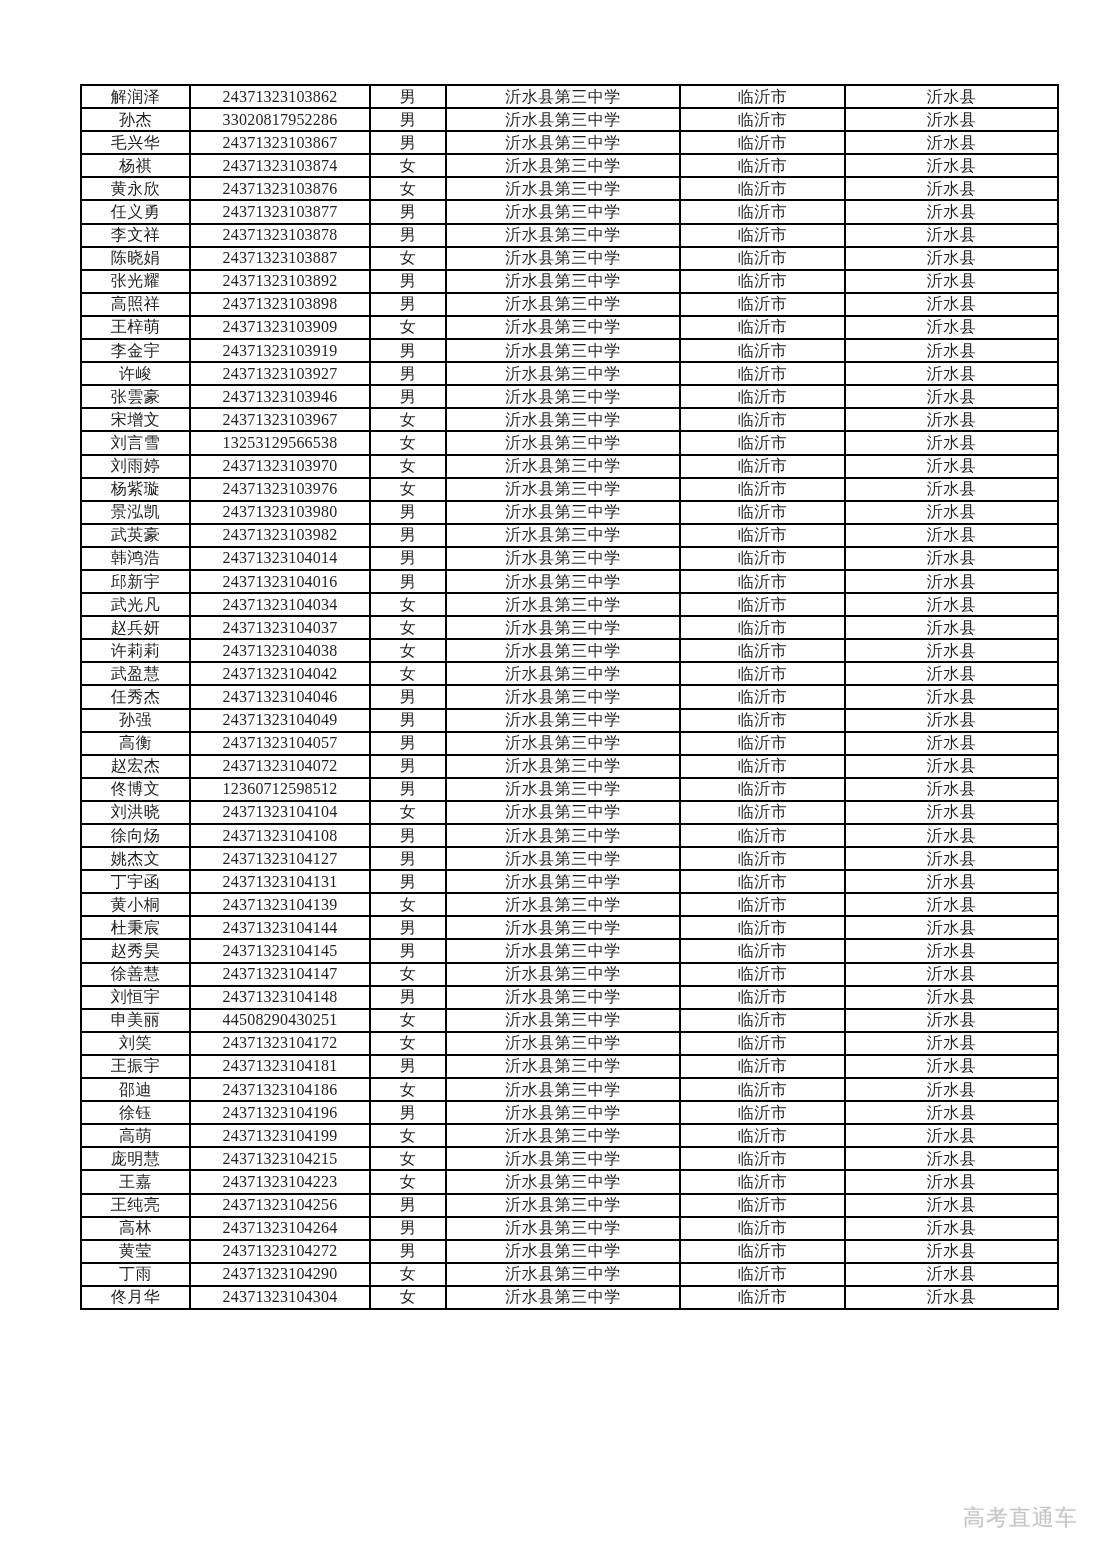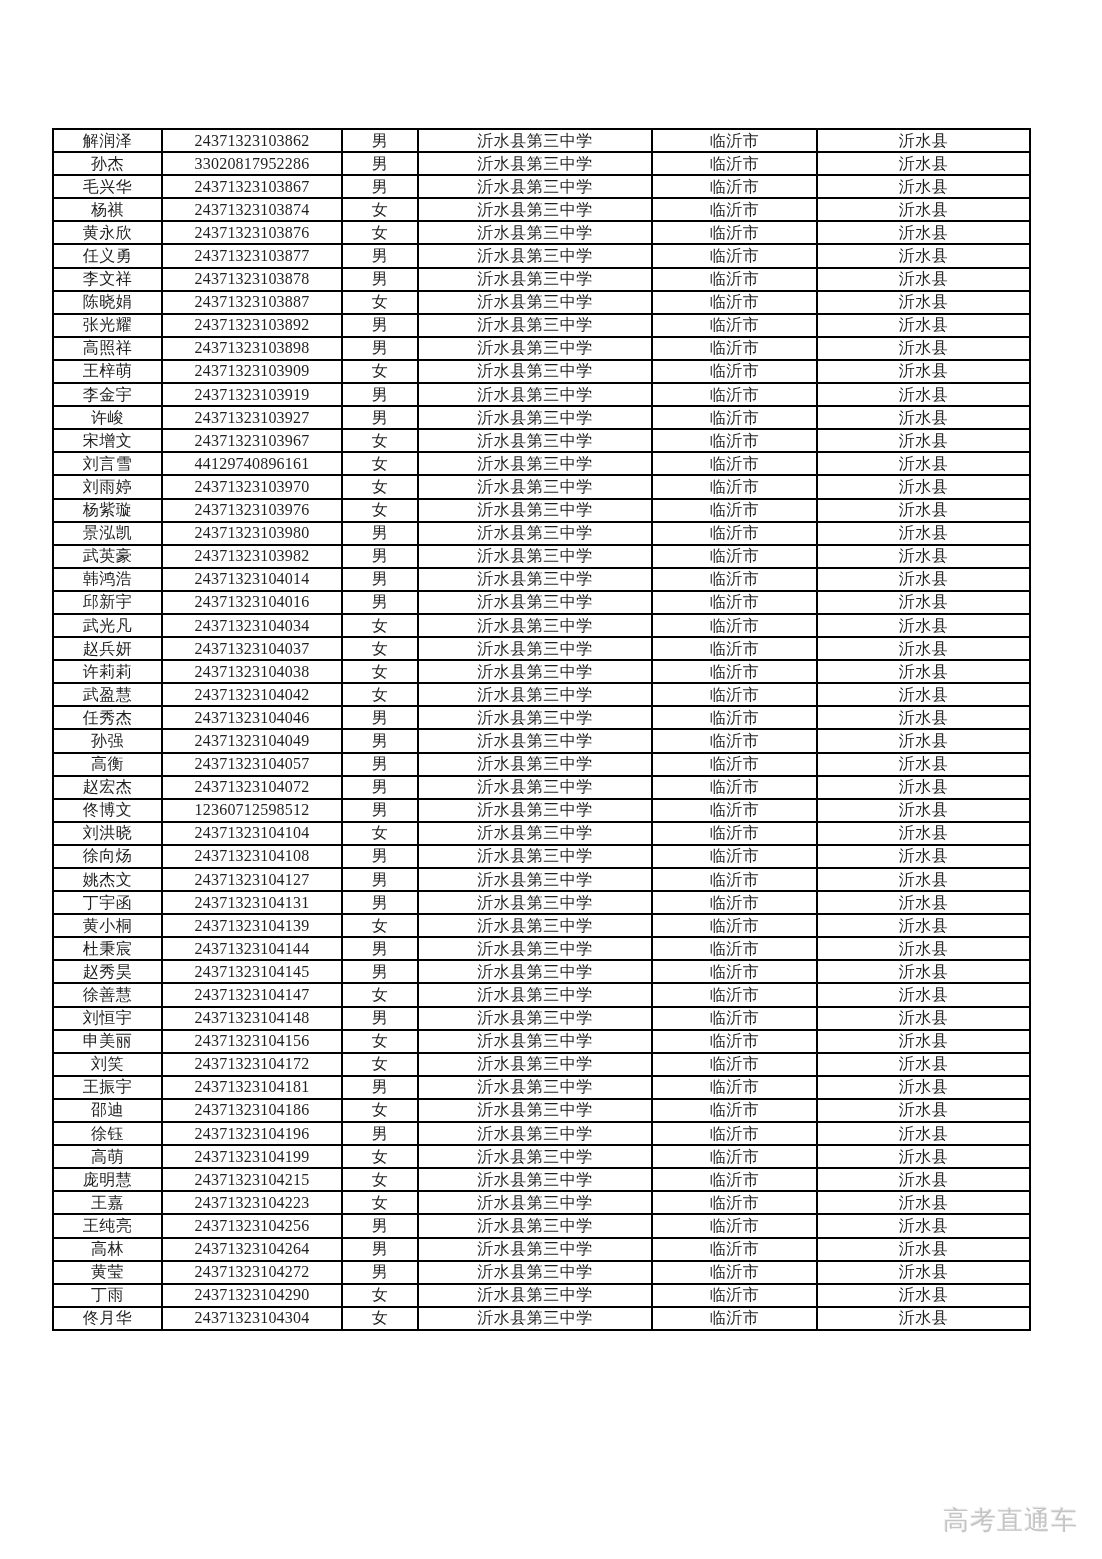--- a/index.html
+++ b/index.html
@@ -10,26 +10,25 @@
   }
   .page {
     position: relative;
     width: 1102px;
     height: 1559px;
     background: #ffffff;
     overflow: hidden;
   }
   table.roster {
     position: absolute;
-    left: 52px;
+    left: 80px;
     top: 84px;
     width: 977px;
     border-collapse: collapse;
     table-layout: fixed;
-    margin-top: 44px;
   }
   table.roster td {
     border: 2px solid #000000;
     height: 23.1px;
     text-align: center;
     vertical-align: middle;
     font-size: 16px;
     color: #1f1f1f;
     line-height: 1;
     white-space: nowrap;
@@ -37,21 +36,21 @@
     letter-spacing: 0.5px;
   }
   table.roster td.num {
     font-family: "Liberation Serif", "DejaVu Serif", serif;
     letter-spacing: 0.2px;
   }
   .watermark {
     position: absolute;
     top: 1503px;
     right: 24px;
-    font-size: 26px;
+    font-size: 22px;
     letter-spacing: 1px;
     color: #c5c5c5;
     text-shadow: 1px 1px 0 #ffffff, -1px -1px 0 #efefef;
     font-family: "Liberation Sans", "DejaVu Sans", sans-serif;
     text-align: right;
   }
 </style>
 </head>
 <body>
 
@@ -165,30 +164,38 @@
         </tr>
         <tr>
           <td>许峻</td>
           <td class="num">24371323103927</td>
           <td>男</td>
           <td>沂水县第三中学</td>
           <td>临沂市</td>
           <td>沂水县</td>
         </tr>
         <tr>
+          <td>张雲豪</td>
+          <td class="num">24371323103946</td>
+          <td>男</td>
+          <td>沂水县第三中学</td>
+          <td>临沂市</td>
+          <td>沂水县</td>
+        </tr>
+        <tr>
           <td>宋增文</td>
           <td class="num">24371323103967</td>
           <td>女</td>
           <td>沂水县第三中学</td>
           <td>临沂市</td>
           <td>沂水县</td>
         </tr>
         <tr>
           <td>刘言雪</td>
-          <td class="num">44129740896161</td>
+          <td class="num">13253129566538</td>
           <td>女</td>
           <td>沂水县第三中学</td>
           <td>临沂市</td>
           <td>沂水县</td>
         </tr>
         <tr>
           <td>刘雨婷</td>
           <td class="num">24371323103970</td>
           <td>女</td>
           <td>沂水县第三中学</td>
@@ -374,21 +381,21 @@
         <tr>
           <td>刘恒宇</td>
           <td class="num">24371323104148</td>
           <td>男</td>
           <td>沂水县第三中学</td>
           <td>临沂市</td>
           <td>沂水县</td>
         </tr>
         <tr>
           <td>申美丽</td>
-          <td class="num">24371323104156</td>
+          <td class="num">44508290430251</td>
           <td>女</td>
           <td>沂水县第三中学</td>
           <td>临沂市</td>
           <td>沂水县</td>
         </tr>
         <tr>
           <td>刘笑</td>
           <td class="num">24371323104172</td>
           <td>女</td>
           <td>沂水县第三中学</td>

